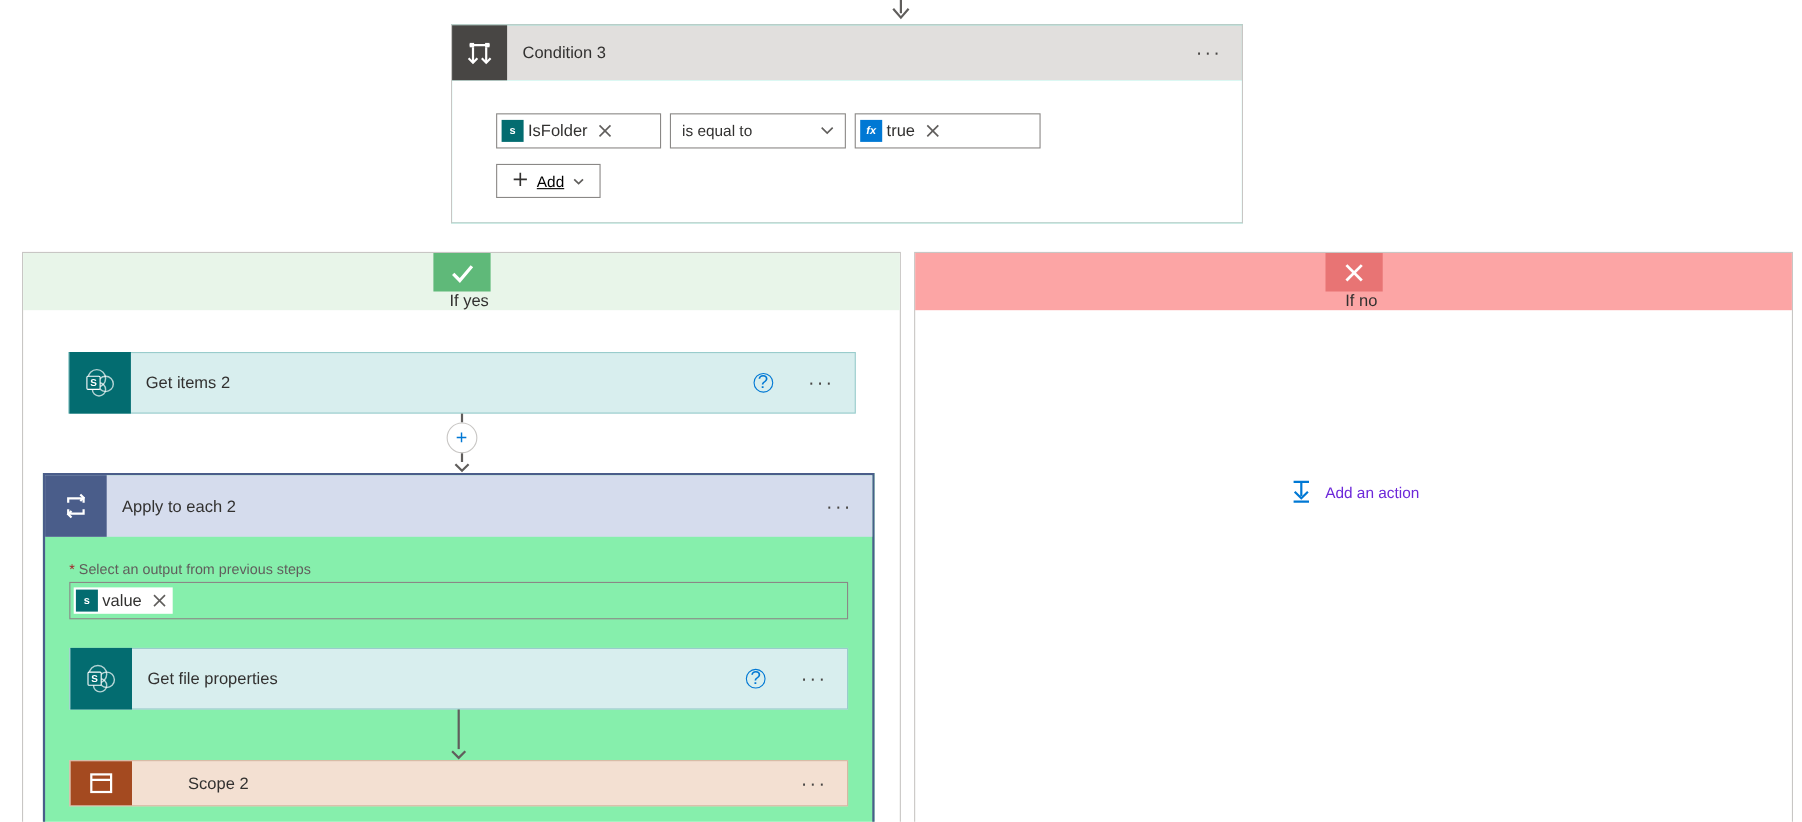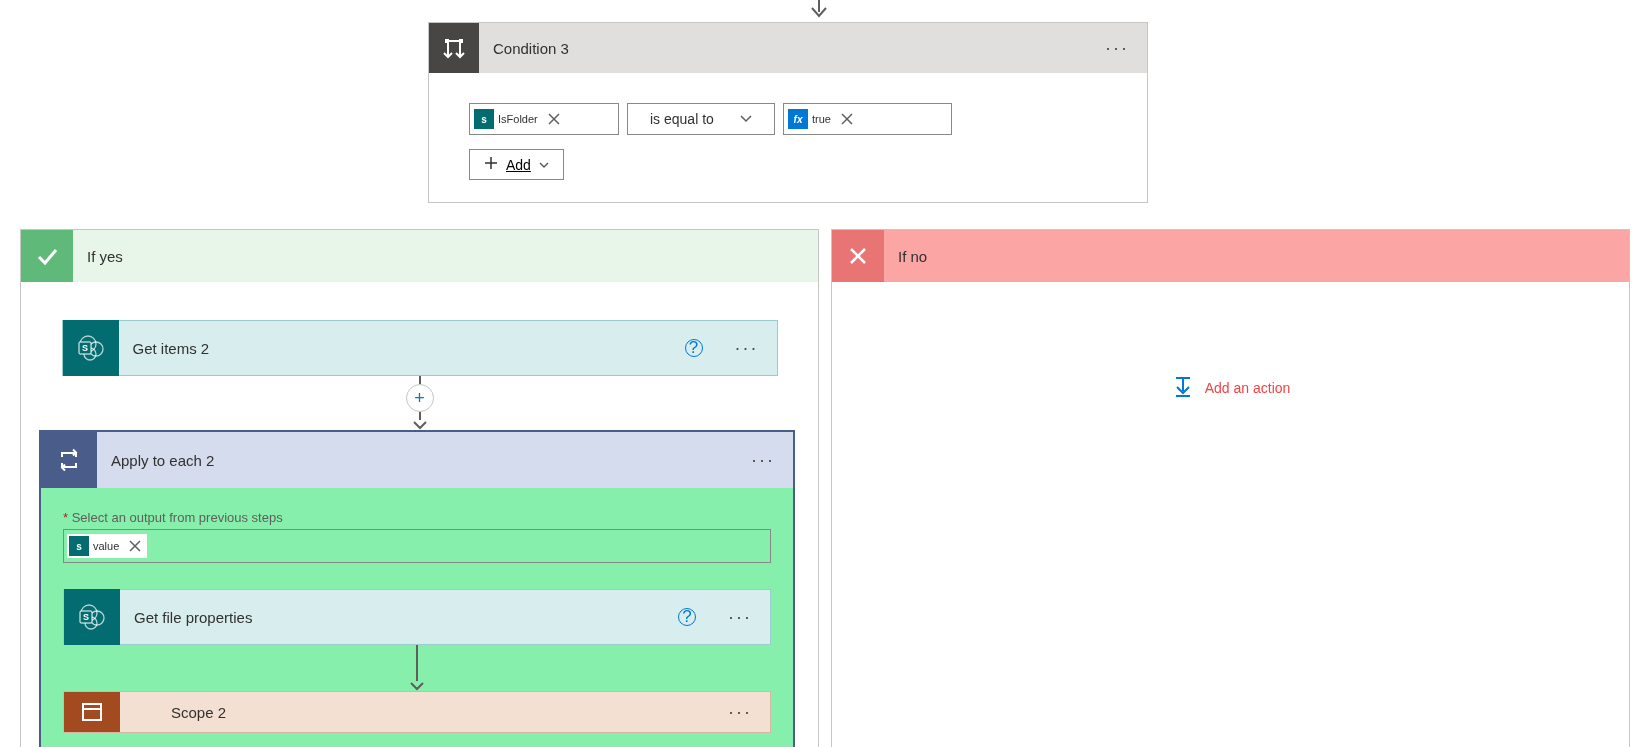--- a/index.html
+++ b/index.html
@@ -25,21 +25,21 @@
     transform: translateX(-50%);
     display: flex;
     flex-direction: column;
     align-items: center;
   }
 
   
   .condition-card {
     position: absolute;
     top: 22px;
-    left: 428px;
+    left: 410px;
     width: 720px;
     border: 1px solid #c8c6c4;
     background: #5eead4;
   }
   .condition-header {
     display: flex;
     align-items: center;
     background: #e1dfdd;
     height: 50px;
   }
@@ -75,42 +75,42 @@
     margin-bottom: 14px;
   }
   .token-box, .operator-box, .value-box {
     border: 1px solid #8a8886;
     height: 32px;
     display: flex;
     align-items: center;
     background: #fff;
   }
   .token-box { width: 150px; padding: 2px; }
-  .operator-box { width: 148px; padding: 0 22px; justify-content: space-between; }
+  .operator-box { width: 160px; padding: 0 10px; justify-content: space-between; }
   .value-box { width: 169px; padding: 2px; }
   .token {
     display: inline-flex;
     align-items: center;
     background: #fff;
     padding: 2px 4px 2px 2px;
     gap: 4px;
   }
   .token-icon {
     width: 20px;
     height: 20px;
     display: flex;
     align-items: center;
     justify-content: center;
     font-size: 10px;
     color: #fff;
     font-weight: bold;
   }
   .sp-icon { background: #036c70; }
   .fx-icon { background: #0078d4; font-style: italic; }
-  .token-label { font-size: 11px; }
+  .token-label { font-size: 15px; }
   .token-x {
     width: 16px;
     height: 16px;
     margin-left: 4px;
     display: inline-flex;
     align-items: center;
     justify-content: center;
     cursor: pointer;
   }
   .chevron {
@@ -141,20 +141,21 @@
   .branch {
     flex: 1;
     border: 1px solid #c8c6c4;
     background: #fff;
     min-height: 490px;
   }
   .branch-header {
     display: flex;
     align-items: center;
     height: 52px;
+    flex-direction: column;
   }
   .branch-yes .branch-header { background: #e8f5e9; }
   .branch-no .branch-header { background: #fca5a5; }
   .branch-icon-box {
     width: 52px;
     height: 52px;
     display: flex;
     align-items: center;
     justify-content: center;
     color: #fff;
@@ -267,23 +268,23 @@
   .vline {
     width: 2px;
     background: #605e5c;
   }
   .arrow-down svg { display: block; }
 
   .add-action-link {
     display: flex;
     align-items: center;
     gap: 10px;
-    color: #ef4444;
-    cursor: pointer;
-    margin-top: 54px;
+    color: #6d28d9;
+    cursor: pointer;
+    margin-top: 114px;
   }
   .add-action-icon {
     color: #0078d4;
   }
 
   .scope-card {
     width: 716px;
     border: 1px solid #d5b8a3;
     background: #f3e0d2;
     display: flex;

